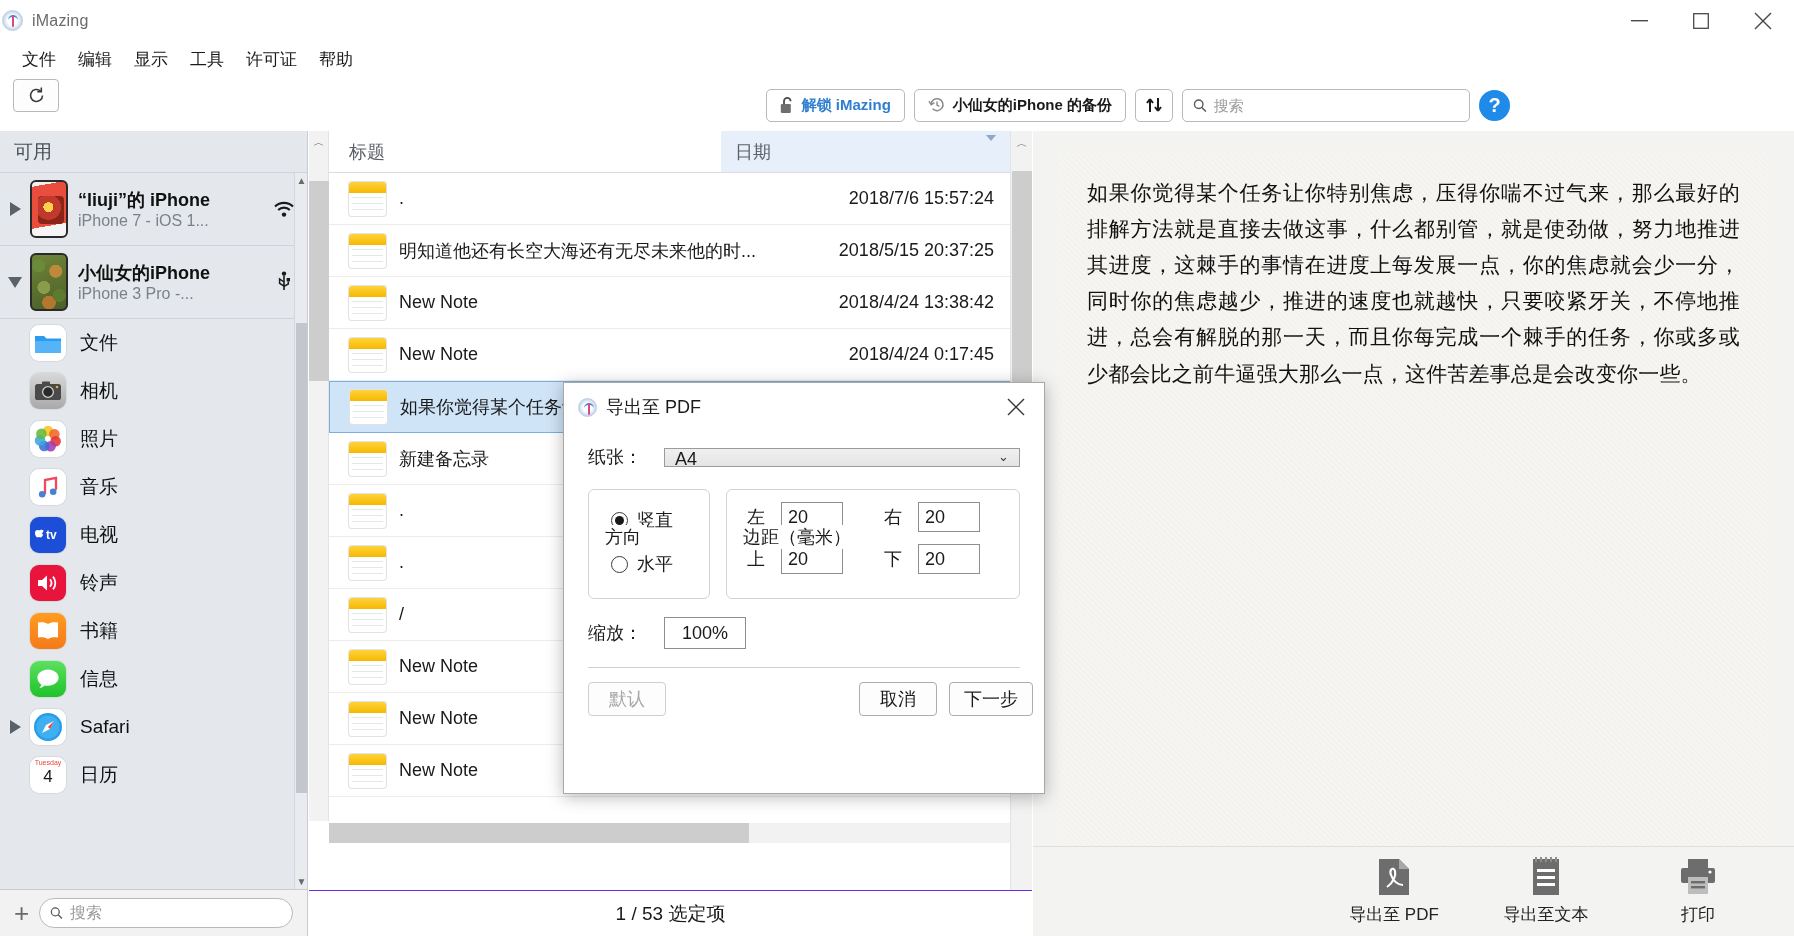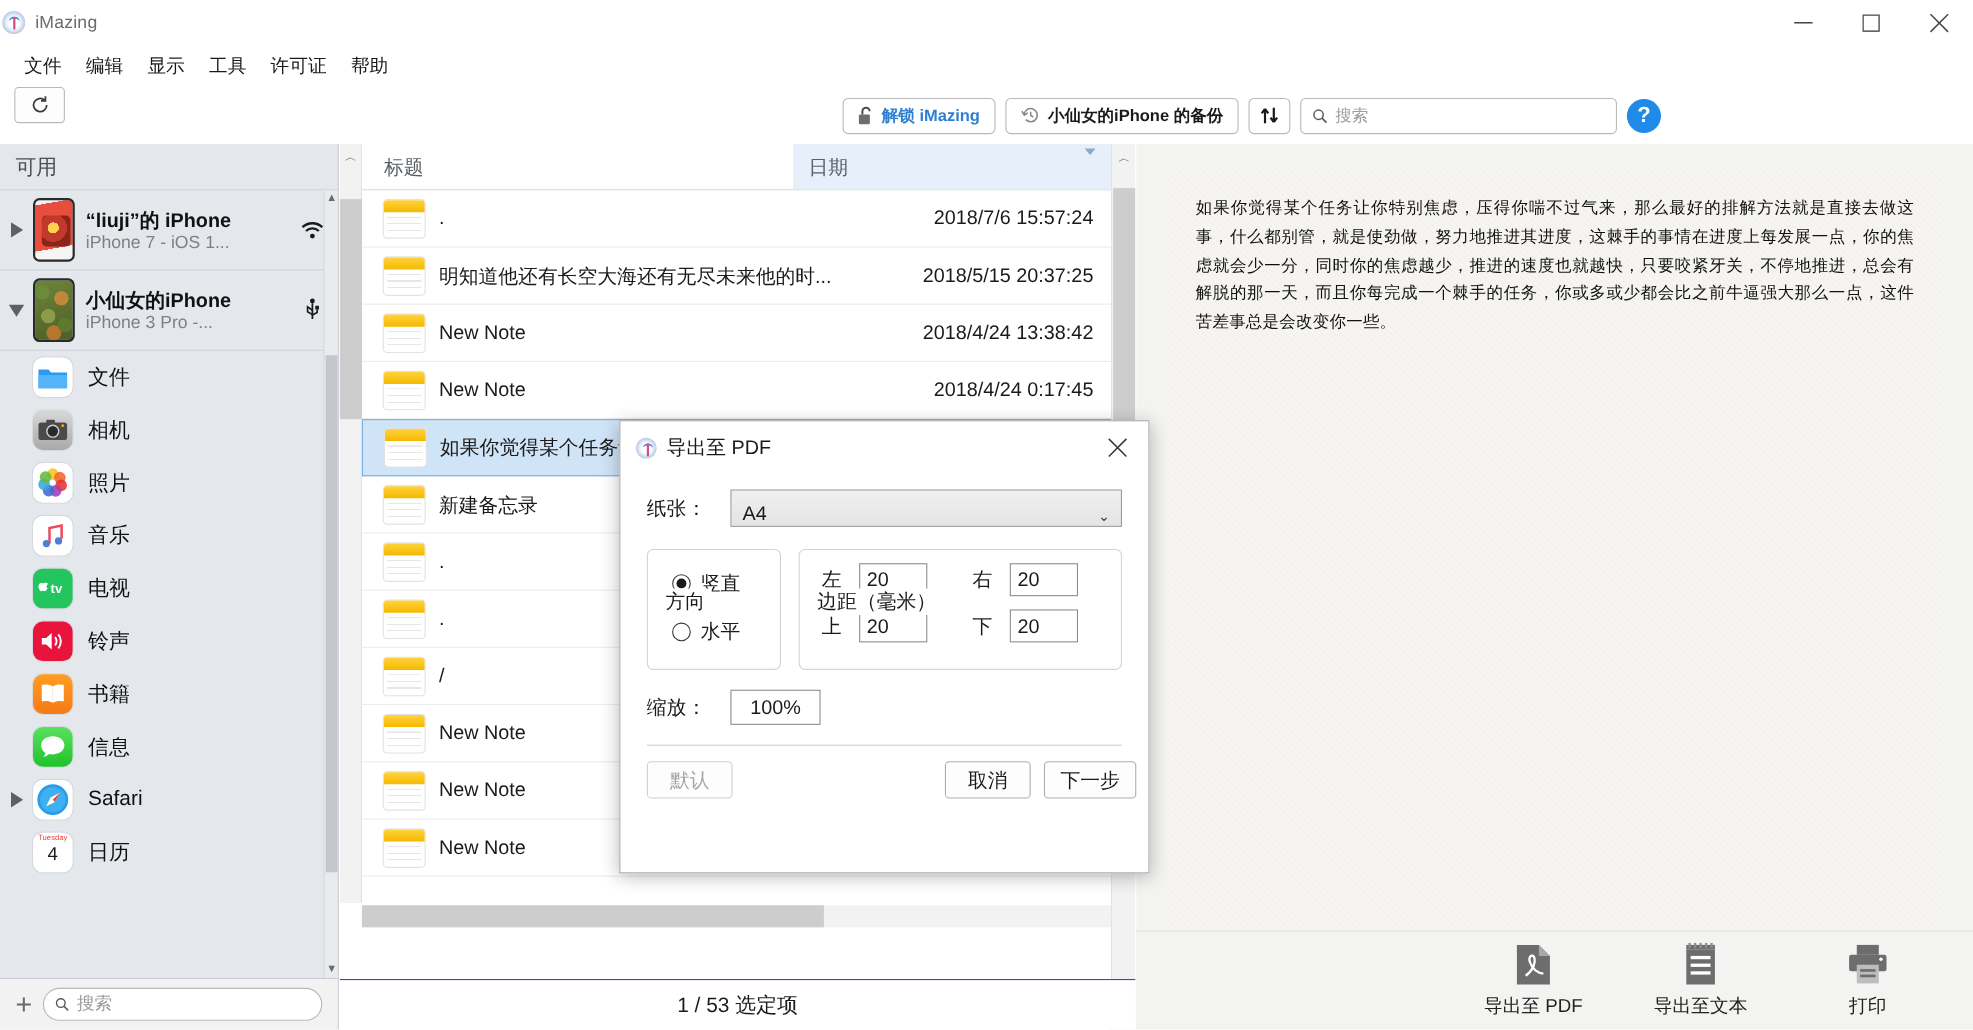--- a/index.html
+++ b/index.html
@@ -207,21 +207,21 @@
   
   .detail {
     position: absolute; left: 1033px; top: 0; right: 0; height: 805px;
     background: #f3f3f1; display: flex; flex-direction: column;
   }
   .note-paper {
     margin: 22px 26px 0 26px; flex: 1; background: #f6f5f2;
     background-image: repeating-linear-gradient(45deg, rgba(0,0,0,0.012) 0 2px, transparent 2px 4px);
     padding: 24px 28px; overflow: hidden;
   }
-  .note-body { font-size: 15px; line-height: 1.72; color: #111; text-align: justify; letter-spacing: .2px; }
+  .note-body { font-size: 21px; line-height: 1.72; color: #111; text-align: justify; letter-spacing: .2px; font-family: Liberation Mono, monospace; }
   .detail-toolbar {
     height: 90px; border-top: 1px solid #dfdfdd; display: flex; align-items: center;
     justify-content: flex-end; gap: 56px; padding-right: 48px; background: #f3f3f1;
   }
   .dt-item { display: flex; flex-direction: column; align-items: center; gap: 6px; width: 96px; }
   .dt-label { font-size: 17px; color: #222; white-space: nowrap; }
 
   
   .statusbar {
     position: absolute; left: 309px; bottom: 0; width: 723px; height: 46px;
@@ -245,22 +245,22 @@
   .modal-title .app-logo { width: 19px; height: 19px; }
   .modal-title-text { font-size: 18px; color: #1a1a1a; }
   .modal-close {
     margin-left: auto; width: 40px; height: 36px; display: flex; align-items: center; justify-content: center;
     color: #3a3a3a;
   }
   .modal-body { padding: 14px 24px 0 24px; }
   .field-row { display: flex; align-items: center; gap: 14px; margin-bottom: 20px; }
   .field-label { font-size: 18px; color: #1a1a1a; width: 62px; }
   .select-box {
-    flex: 1; height: 34px; border: 1px solid #9b9b9b; background: linear-gradient(180deg,#f0f0f0,#e4e4e4);
-    display: flex; align-items: flex-end; padding: 0 10px; font-size: 18px; color: #1a1a1a; position: relative;
+    flex: 1; height: 19px; border: 1px solid #9b9b9b; background: linear-gradient(180deg,#f0f0f0,#e4e4e4);
+    display: flex; align-items: flex-start; padding: 0 10px; font-size: 18px; color: #1a1a1a; position: relative;
   }
   .select-caret { margin-left: auto; color: #3a3a3a; font-size: 13px; }
   .groups { display: flex; gap: 16px; }
   .fieldset {
     border: 1px solid #d3d3d3; border-radius: 6px; padding: 8px 14px 12px 14px; position: relative;
   }
   .fieldset > .legend {
     position: absolute; top: -13px; left: 10px; background: #fff; padding: 0 6px;
     font-size: 18px; color: #1a1a1a; white-space: nowrap; margin-top: 48px;
   }
@@ -464,21 +464,21 @@
               <path d="M10 20V6l11-2.2v12" fill="none" stroke="#ec4a5f" stroke-width="2.3"></path>
               <circle cx="7.2" cy="20.2" r="3.3" fill="#4a7fd6"></circle>
               <circle cx="18.2" cy="17.8" r="3.3" fill="#4a7fd6"></circle>
             </svg>
           </div>
           <div class="app-label">音乐</div>
         </div>
 
         <div class="app-row">
           <div class="spacer30"></div>
-          <div class="app-icon" style="background:#22c55e;">
+          <div class="app-icon" style="background:#1d4ed8;">
             <svg width="30" height="16" viewBox="0 0 30 16">
               <path d="M9 3.4c0-1.6 1.3-2.6 1.3-2.6-0.7-1-1.9-1.1-2.3-1.1-1 0-1.9 0.6-2.4 0.6S4.4 0 3.6 0C2.3 0 1 1.1 1 3.2c0 2.2 1.6 4.6 2.4 4.6.5 0 1.2-.5 1.9-.5s1.3.5 1.9.5c1 0 2.2-2 2.5-3-1.1-.5-1.7-1.2-1.7-1.4z" fill="#fff" transform="translate(1,3) scale(0.95)"></path>
               <text x="13" y="12.4" font-family="Liberation Sans, sans-serif" font-size="12" font-weight="bold" fill="#fff">tv</text>
             </svg>
           </div>
           <div class="app-label">电视</div>
         </div>
 
         <div class="app-row">
           <div class="spacer30"></div>

